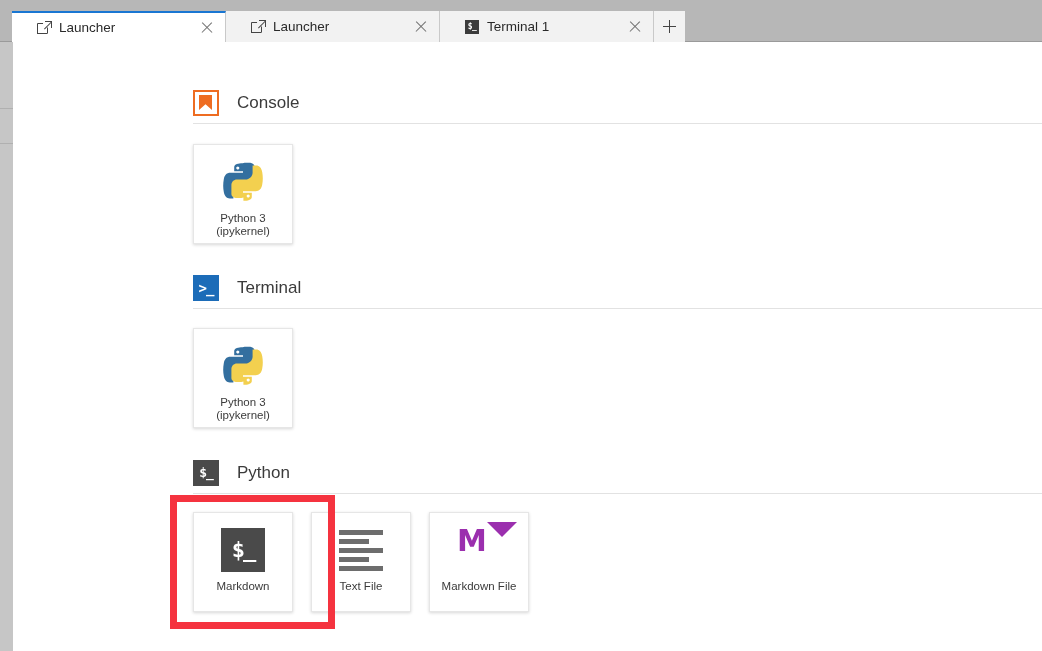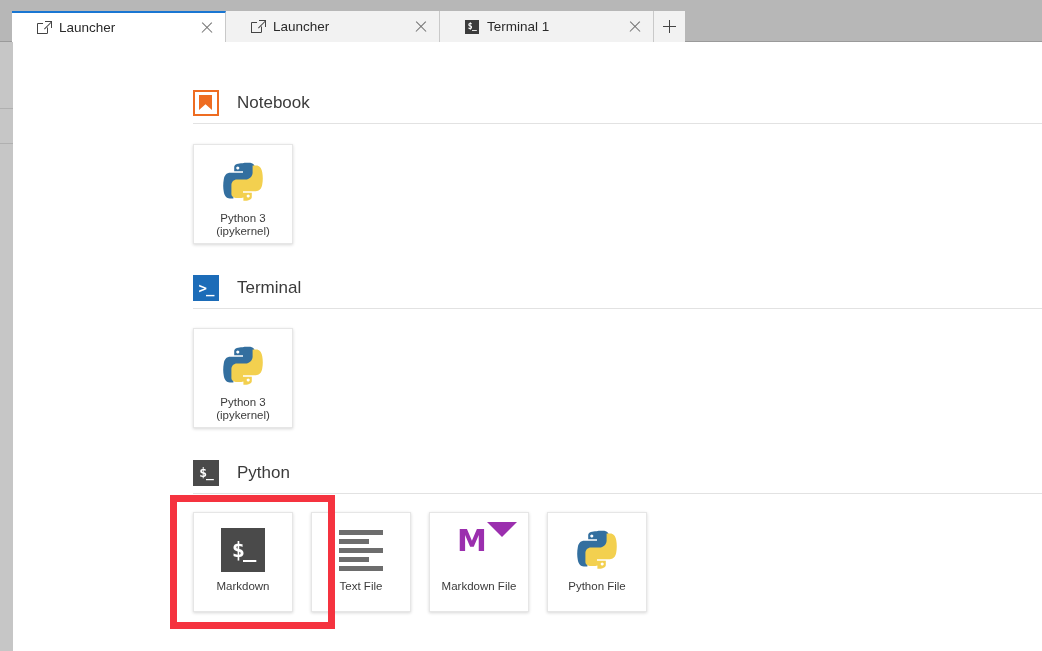--- a/index.html
+++ b/index.html
@@ -404,21 +404,21 @@
   <div class="leftrail">
     <div class="rail-tick" style="top:66px"></div>
     <div class="rail-tick" style="top:101px"></div>
   </div>
 
   <div class="launcher">
 
     <div class="section" style="top:42px">
       <div class="section-head">
         <span class="ico-notebook"></span>
-        <span class="section-title">Notebook</span>
+        <span class="section-title">Console</span>
       </div>
       <div class="section-rule" style="top:38px"></div>
     </div>
 
     <div class="cardrow" style="top:101px">
       <div class="card">
         <span class="card-icon">
           <svg class="py" viewBox="0 0 110 110" xmlns="http://www.w3.org/2000/svg">
             <path fill="#336f9f" d="M54 8c-11 0-20 2-21 9v11h22v4H23c-8 0-14 5-16 16-2 12-2 20 0 32 2 10 7 16 15 16h9V82c0-9 8-17 18-17h21c8 0 14-6 14-14V17c0-6-6-10-14-10-4 0-9-1-16 1zM42 16c2 0 4 2 4 4s-2 4-4 4-4-2-4-4 2-4 4-4z"></path>
             <path fill="#f3d04f" d="M56 102c11 0 20-2 21-9V82H55v-4h32c8 0 14-5 16-16 2-12 2-20 0-32-2-10-7-16-15-16h-9v18c0 9-8 17-18 17H40c-8 0-14 6-14 14v22c0 6 6 10 14 10 4 0 9 1 16-1zM68 94c-2 0-4-2-4-4s2-4 4-4 4 2 4 4-2 4-4 4z"></path>
@@ -487,29 +487,20 @@
       <div class="card">
         <span class="card-icon">
           <span class="ico-md">
             <span class="m">M</span>
             <span class="tri"></span>
           </span>
         </span>
         <span class="card-label">Markdown File</span>
       </div>
 
-      <div class="card">
-        <span class="card-icon">
-          <svg class="py" viewBox="0 0 110 110" xmlns="http://www.w3.org/2000/svg">
-            <path fill="#336f9f" d="M54 8c-11 0-20 2-21 9v11h22v4H23c-8 0-14 5-16 16-2 12-2 20 0 32 2 10 7 16 15 16h9V82c0-9 8-17 18-17h21c8 0 14-6 14-14V17c0-6-6-10-14-10-4 0-9-1-16 1zM42 16c2 0 4 2 4 4s-2 4-4 4-4-2-4-4 2-4 4-4z"></path>
-            <path fill="#f3d04f" d="M56 102c11 0 20-2 21-9V82H55v-4h32c8 0 14-5 16-16 2-12 2-20 0-32-2-10-7-16-15-16h-9v18c0 9-8 17-18 17H40c-8 0-14 6-14 14v22c0 6 6 10 14 10 4 0 9 1 16-1zM68 94c-2 0-4-2-4-4s2-4 4-4 4 2 4 4-2 4-4 4z"></path>
-          </svg>
-        </span>
-        <span class="card-label">Python File</span>
-      </div>
 
 
     </div>
   </div>
 
   <div class="annot" style="left:170px; top:495px; width:165px; height:134px;"></div>
 
 </div>
 
 </body></html>

